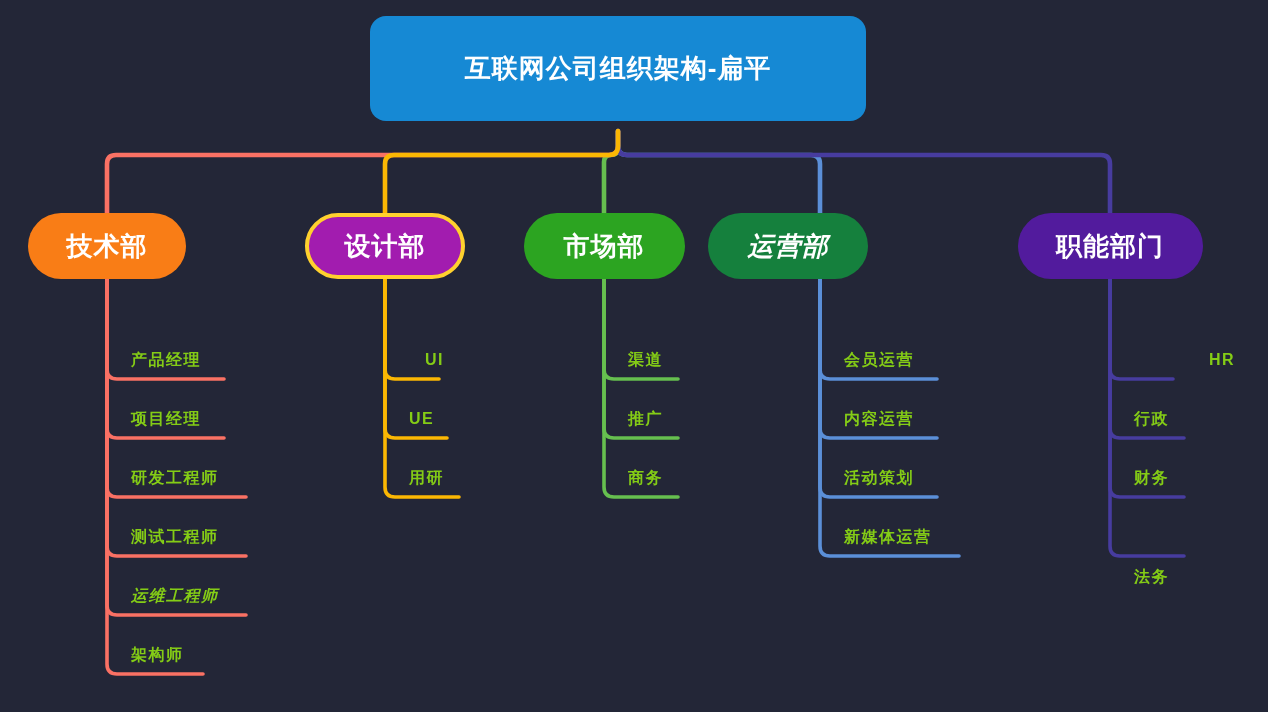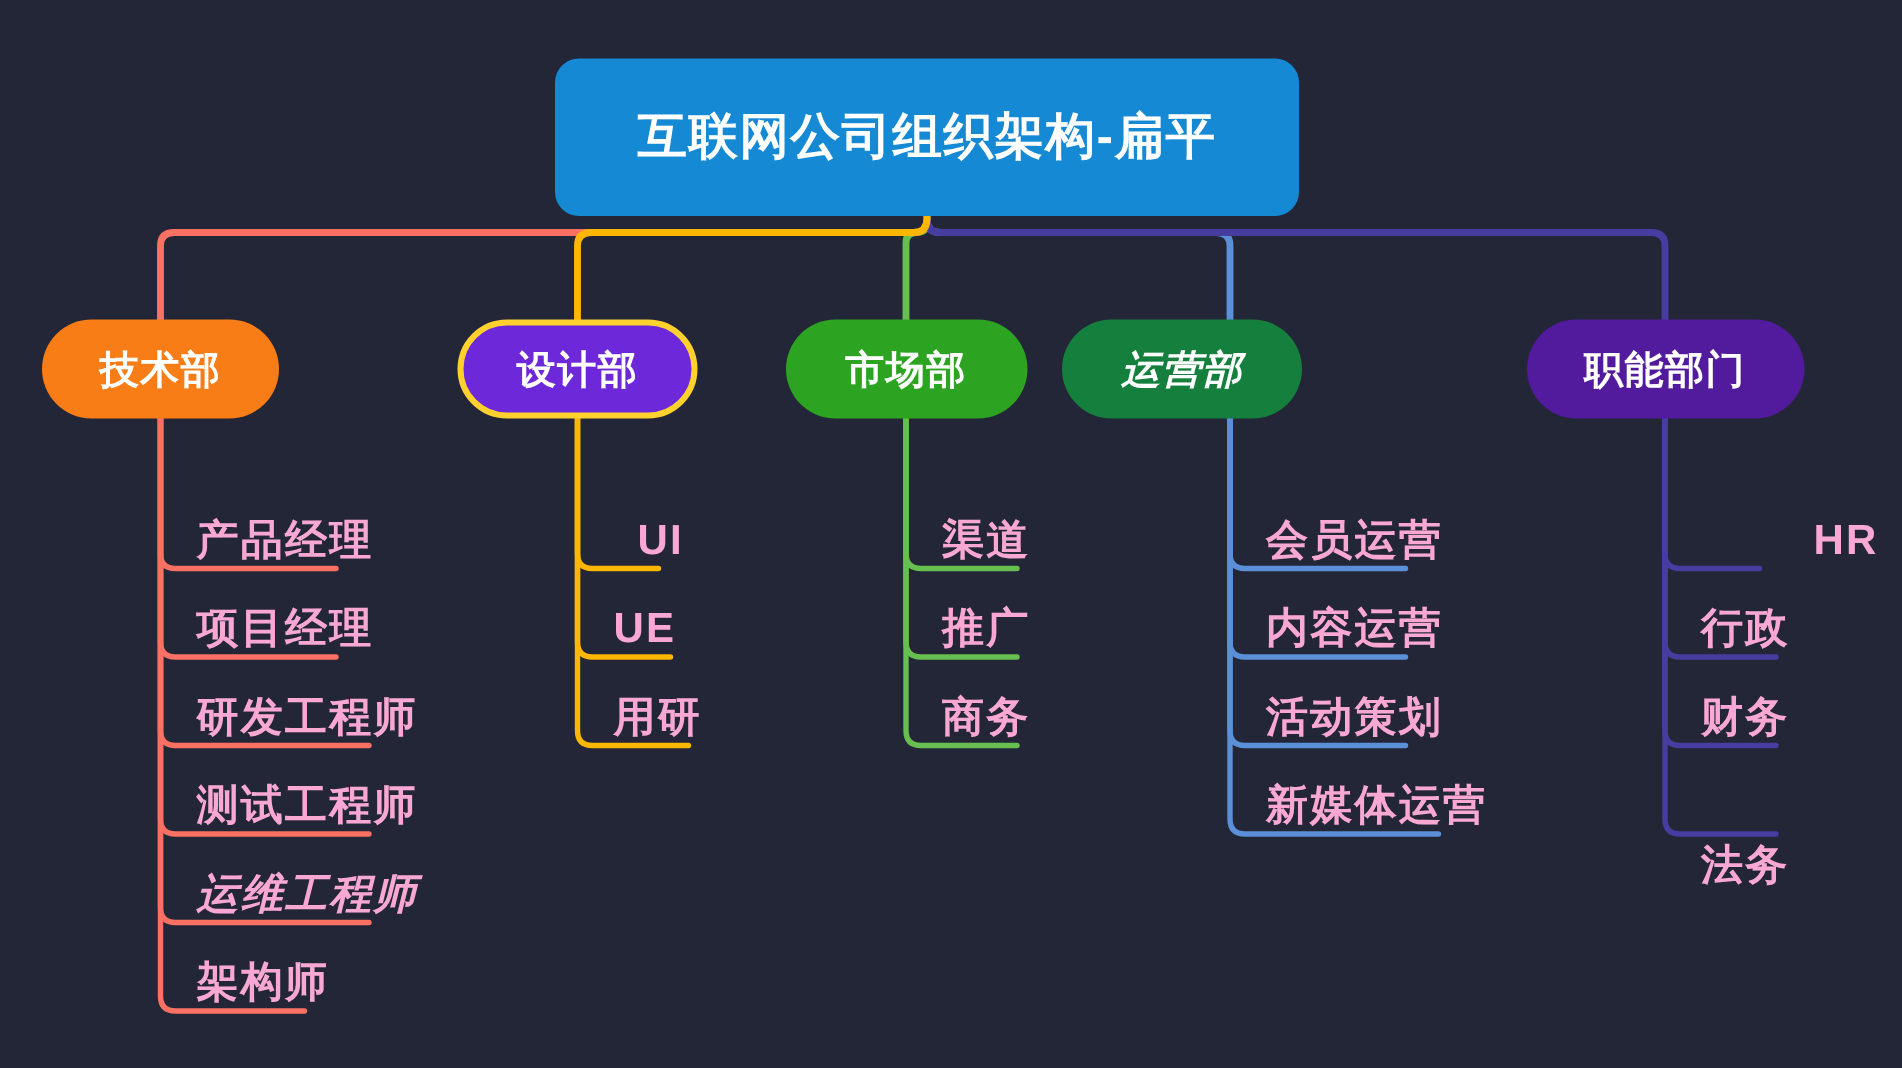--- a/index.html
+++ b/index.html
@@ -10,31 +10,31 @@
     font-family:"Liberation Sans","DejaVu Sans",sans-serif;
   }
   .canvas svg{position:absolute;left:0;top:0;z-index:1;}
   .node{
     position:absolute;z-index:2;
     display:flex;align-items:center;justify-content:center;
     color:#ffffff;font-weight:700;box-sizing:border-box;
     white-space:nowrap;
   }
   .root{
-    left:370px;top:39px;width:496px;height:105px;
-    border-radius:16px;font-size:33px;letter-spacing:1px;
+    left:370px;top:16px;width:496px;height:105px;
+    border-radius:16px;font-size:26px;letter-spacing:1px;
   }
   .dept{
     top:213px;height:66px;
     border-radius:33px;font-size:26px;letter-spacing:1px;
   }
   .child{
     position:absolute;z-index:2;
-    color:#f9a8d4;font-weight:700;
-    font-size:28px;letter-spacing:1.5px;line-height:26px;
+    color:#84cc16;font-weight:700;
+    font-size:16px;letter-spacing:1.5px;line-height:26px;
     white-space:nowrap;
   }
 </style>
 </head>
 <body style="background: rgb(35, 38, 55);">
 
 <div class="canvas" id="canvas" style="background: rgb(35, 38, 55);">
   <svg id="lines" width="1268" height="712" viewBox="0 0 1268 712">
       <path d="M 107 275 L 107 369 Q 107 379 117 379 L 224 379" fill="none" stroke="#fa7164" stroke-width="3.6" stroke-linecap="round" stroke-linejoin="round"></path>
       <path d="M 107 275 L 107 428 Q 107 438 117 438 L 224 438" fill="none" stroke="#fa7164" stroke-width="3.6" stroke-linecap="round" stroke-linejoin="round"></path>
@@ -66,21 +66,21 @@
     <span>互联网公司组织架构-扁平</span>
   </div>
   <div id="depts">
       <div class="node dept" style="left: 28px; width: 158px; background: rgb(249, 125, 22);">技术部</div>
       <div class="child" style="left: 131px; top: 347px;">产品经理</div>
       <div class="child" style="left: 131px; top: 406px;">项目经理</div>
       <div class="child" style="left: 131px; top: 465px;">研发工程师</div>
       <div class="child" style="left: 131px; top: 524px;">测试工程师</div>
       <div class="child" style="left: 131px; top: 583px; font-style: italic;">运维工程师</div>
       <div class="child" style="left: 131px; top: 642px;">架构师</div>
-      <div class="node dept" style="left: 305px; width: 160px; background: #6d28d9; border: 4px solid rgb(255, 209, 46);">设计部</div>
+      <div class="node dept" style="left: 305px; width: 160px; background: #a21caf; border: 4px solid rgb(255, 209, 46);">设计部</div>
       <div class="child" style="left: 409px; top: 347px; margin-left: 16px;">UI</div>
       <div class="child" style="left: 409px; top: 406px;">UE</div>
       <div class="child" style="left: 409px; top: 465px;">用研</div>
       <div class="node dept" style="left: 523.5px; width: 161px; background: rgb(44, 164, 33);">市场部</div>
       <div class="child" style="left: 628px; top: 347px;">渠道</div>
       <div class="child" style="left: 628px; top: 406px;">推广</div>
       <div class="child" style="left: 628px; top: 465px;">商务</div>
       <div class="node dept" style="left: 708px; width: 160px; background: #15803d; font-style: italic;">运营部</div>
       <div class="child" style="left: 844px; top: 347px;">会员运营</div>
       <div class="child" style="left: 844px; top: 406px;">内容运营</div>

